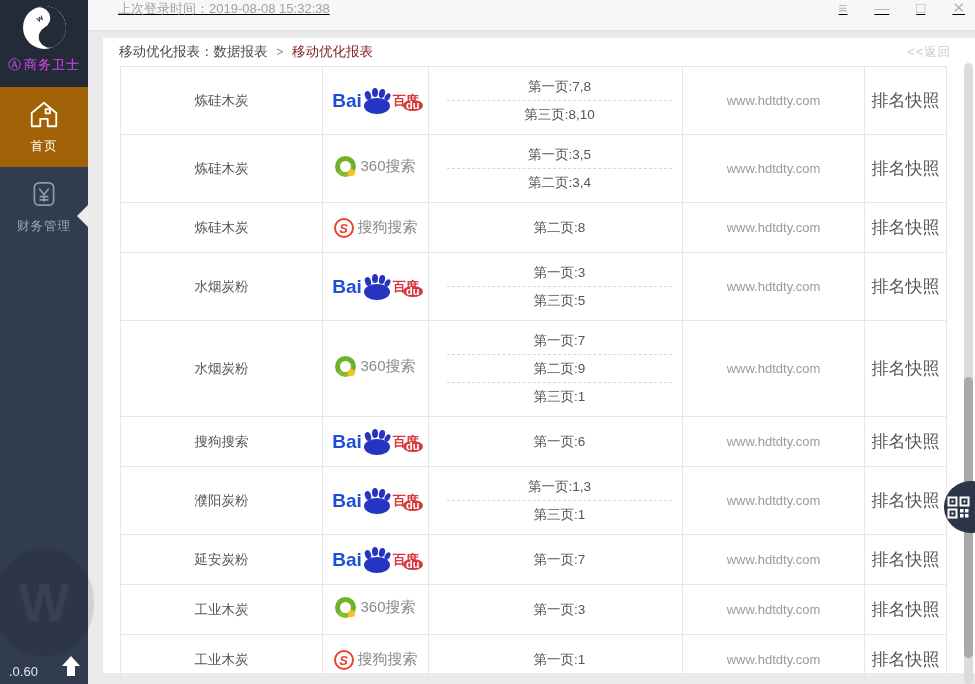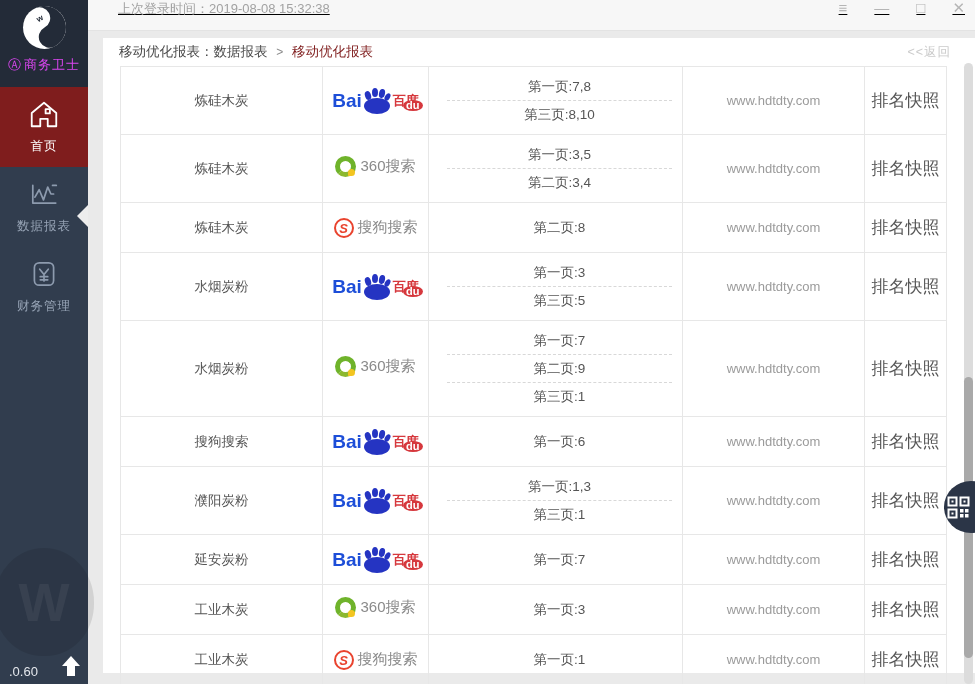--- a/index.html
+++ b/index.html
@@ -14,21 +14,21 @@
   
   .sidebar { position:absolute; left:0; top:0; width:88px; height:684px; background:#313d4e; z-index:5; }
   .sidebar-header { height:87px; background:#232b38; text-align:center; }
   .brand-logo { margin-top:5px; }
   .brand-row { color:#d946ef; font-size:13px; margin-top:2px; letter-spacing:1px; }
   .brand-badge { font-size:13px; margin-right:2px; }
   .menu { }
   .menu-item { height:80px; text-align:center; cursor:pointer; padding-top:11px; position:relative; }
   .menu-item .mi-label { display:block; margin-top:4px; font-size:12.5px; color:#96a3b5; letter-spacing:1px; }
   .menu-item svg { stroke:#8d9bae; }
-  .menu-item.active { background:#7f1d1d; }
+  .menu-item.active { background:#a16207; }
   .menu-item.active .mi-label { color:#ffffff; }
   .menu-item.active svg { stroke:#ffffff; }
   .notch { position:absolute; right:0; top:118px; width:0; height:0;
            border-top:11px solid transparent; border-bottom:11px solid transparent;
            border-right:11px solid #ededed; z-index:6; }
   .watermark { position:absolute; left:-6px; top:548px; width:100px; height:108px;
                background:rgba(0,0,0,0.10); border-radius:50% 50% 48% 48%;
                display:flex; align-items:center; justify-content:center; }
   .watermark span { color:rgba(255,255,255,0.06); font-size:54px; font-weight:bold; }
   .version { position:absolute; left:9px; bottom:5px; color:#e4e7ec; font-size:13px; }
@@ -113,28 +113,20 @@
     <div class="menu-item active">
       <div class="notch"></div>
       <svg width="32" height="32" viewBox="0 0 30 30" fill="none" stroke-width="1.7" stroke-linejoin="round" stroke-linecap="round">
         <path d="M15 4.5 L26.5 14 V26.5 H18.5 V19.5 H11.5 V26.5 H3.5 V14 Z"></path>
         <rect x="16.5" y="10.5" width="4" height="4"></rect>
       </svg>
       <span class="mi-label">首页</span>
     </div>
     <div class="menu-item">
       <svg width="32" height="32" viewBox="0 0 30 30" fill="none" stroke-width="1.6" stroke-linejoin="round" stroke-linecap="round">
-        <path d="M4.5 7 V23.5 H26"></path>
-        <path d="M6.5 18 L10.5 11 L14.5 20.5 L18.5 8.5 L21.5 15 H24"></path>
-        <path d="M23 7 H26.5"></path>
-      </svg>
-      <span class="mi-label">数据报表</span>
-    </div>
-    <div class="menu-item">
-      <svg width="32" height="32" viewBox="0 0 30 30" fill="none" stroke-width="1.6" stroke-linejoin="round" stroke-linecap="round">
         <rect x="6" y="4.5" width="18" height="21" rx="4.5"></rect>
         <path d="M11 10.5 L15 15.5 L19 10.5 M15 15.5 V21.5 M11.5 17.5 H18.5 M11.5 20.5 H18.5"></path>
       </svg>
       <span class="mi-label">财务管理</span>
     </div>
   </div>
 
   <div class="watermark">
       <span>W</span>
     </div>

